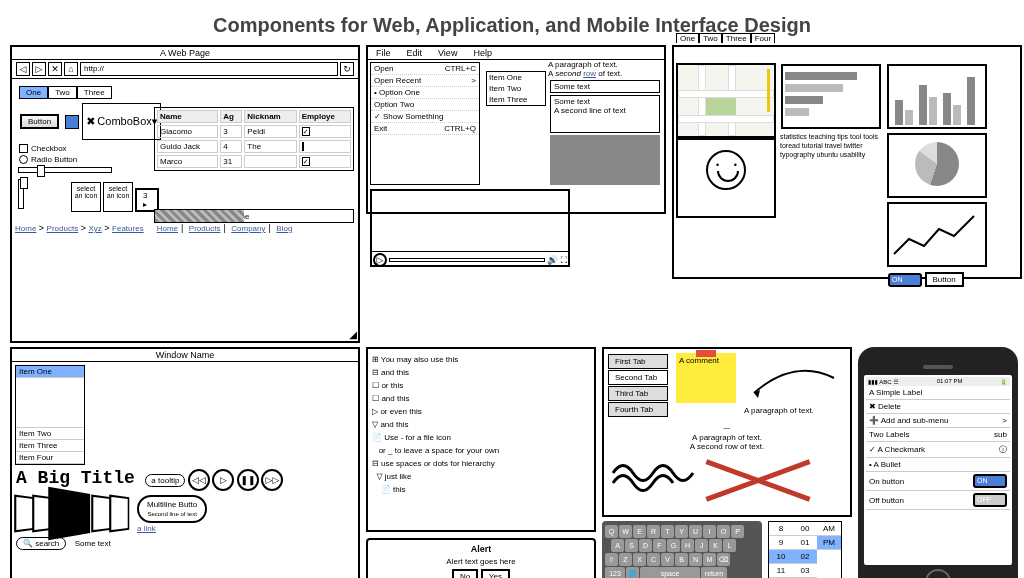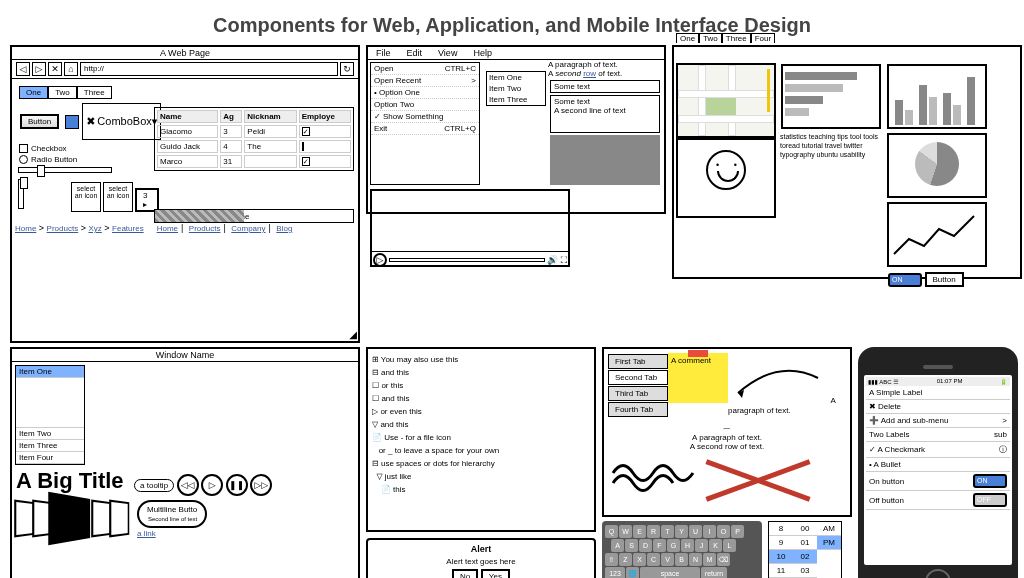--- a/index.html
+++ b/index.html
@@ -57,26 +57,26 @@
 .listbox{border:1px solid #000;width:70px;font-size:8px}
 .listbox div{padding:1px 3px;border-bottom:1px solid #ccc}
 .listbox .sel{background:#7fb3ff}
 .group{border:1px solid #000;padding:3px;position:relative;margin:2px}
 .group .gl{position:absolute;top:-6px;left:4px;background:#fff;padding:0 2px;font-size:8px}
 .ximg{width:60px;height:60px;border:2px solid #000;position:relative}
 .ximg::before,.ximg::after{content:"";position:absolute;width:140%;height:2px;background:#000;top:50%;left:-20%}
 .ximg::before{transform:rotate(45deg)}
 .ximg::after{transform:rotate(-45deg)}
 .shapes span{display:inline-block;width:18px;height:18px;border:2px solid #000;margin:1px}
-.bigtitle{font-size:22px;font-weight:bold;font-family:Liberation Sans, sans-serif}
+.bigtitle{font-size:18px;font-weight:bold;font-family:Liberation Mono, monospace}
 .cover{display:flex;align-items:center}
 .cover div{width:22px;height:35px;border:2px solid #000;background:#fff;margin:-2px;transform:perspective(60px) rotateY(25deg)}
 .cover div:nth-child(3){width:45px;height:45px;background:#000}
 .round{width:22px;height:22px;border:2px solid #000;border-radius:50%;display:inline-block;text-align:center;line-height:18px}
-.multi{border:2px solid #000;border-radius:14px;padding:3px 8px;text-align:right;font-size:8px}
+.multi{border:2px solid #000;border-radius:14px;padding:3px 8px;text-align:center;font-size:8px}
 .tree{font-size:8px;line-height:13px}
 .tree div{white-space:nowrap}
 .alert{border:2px solid #000;border-radius:4px;padding:4px;text-align:center;margin-top:6px}
 .vtab{border:1px solid #000;padding:2px 6px;font-size:8px;background:#ddd;margin:1px 0;width:60px}
 .sticky{background:#ffeb3b;width:60px;height:50px;padding:3px;font-size:8px;position:relative}
 .sticky::before{content:"";position:absolute;top:-3px;left:20px;width:20px;height:7px;background:#e74c3c}
 .scrib{width:90px;height:40px}
 .redx{width:100px;height:50px;position:relative}
 .redx::before,.redx::after{content:"";position:absolute;width:110%;height:5px;background:#c0392b;top:50%;left:-5%}
 .redx::before{transform:rotate(20deg)}
@@ -313,20 +313,24 @@
           <div></div>
           <div></div>
           <div></div>
           <div></div>
         </div>
   <div>
    <div class="multi"><span>Multiline Butto</span><br><span style="font-size:6px">Second line of text</span></div>
    <span class="bread">a link</span>
   </div>
  </div>
+ <div style="padding:2px 4px">
+  <span style="border:1px solid #000;border-radius:9px;padding:1px 6px;font-size:8px">🔍 <span>search</span></span>
+  <span style="font-size:8px;margin-left:6px">Some text</span>
+ </div>
 </div>
 
 <div>
  <div class="panel" style="padding:4px;height:185px">
   <div class="tree">
    <div>⊞ <span>You may also use this</span></div>
    <div>⊟ <span>and this</span></div>
    <div>☐ <span>or this</span></div>
    <div>☐ <span>and this</span></div>
    <div>▷ <span>or even this</span></div>
@@ -341,21 +345,21 @@
  <div class="alert">
   <b>Alert</b>
   <div style="font-size:8px;margin:3px 0">Alert text goes here</div>
   <span class="btn">No</span>
   <span class="btn">Yes</span>
  </div>
 </div>
 
 <div>
  <div class="panel" style="height:170px;padding:4px">
-  <div style="display:flex;gap:0">
+  <div style="display:flex;gap:8px">
    <div>
     <div class="vtab">First Tab</div>
     <div class="vtab" style="background:#fff">Second Tab</div>
     <div class="vtab">Third Tab</div>
     <div class="vtab">Fourth Tab</div>
    </div>
    <div class="sticky">A comment</div>
    <div style="flex:1;position:relative">
     <svg width="100" height="50">
               <path d="M10,40 Q50,5 90,25" fill="none" stroke="#000" stroke-width="2"></path>

